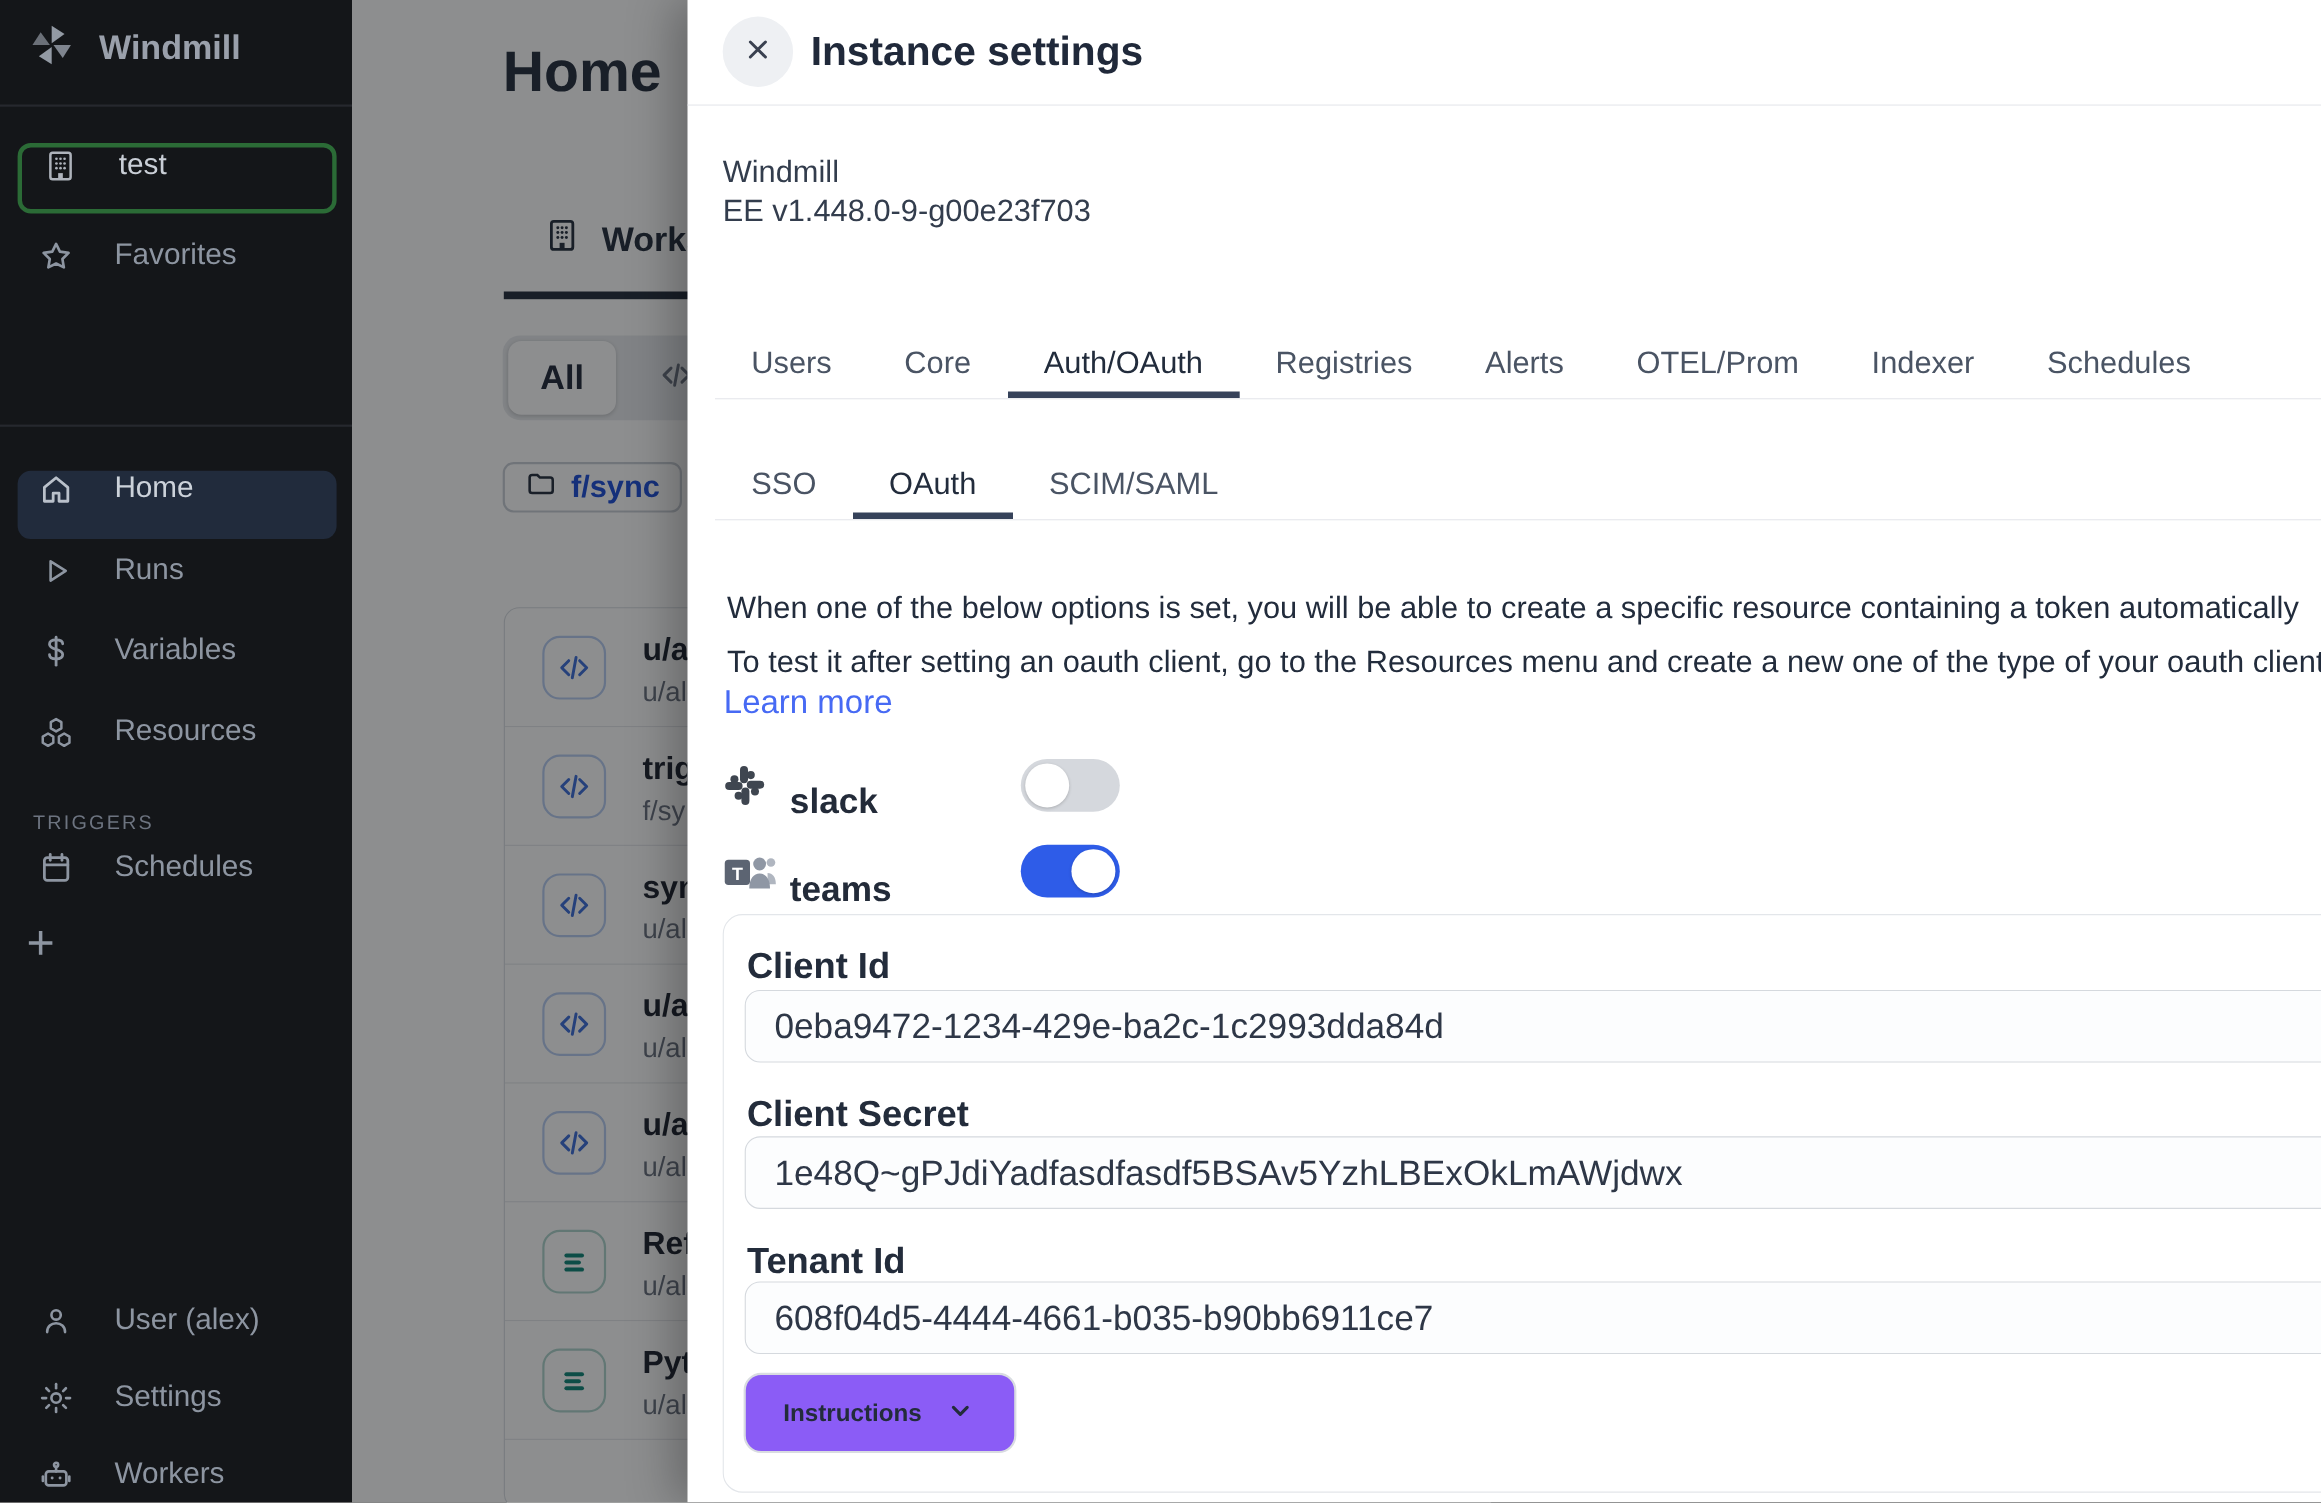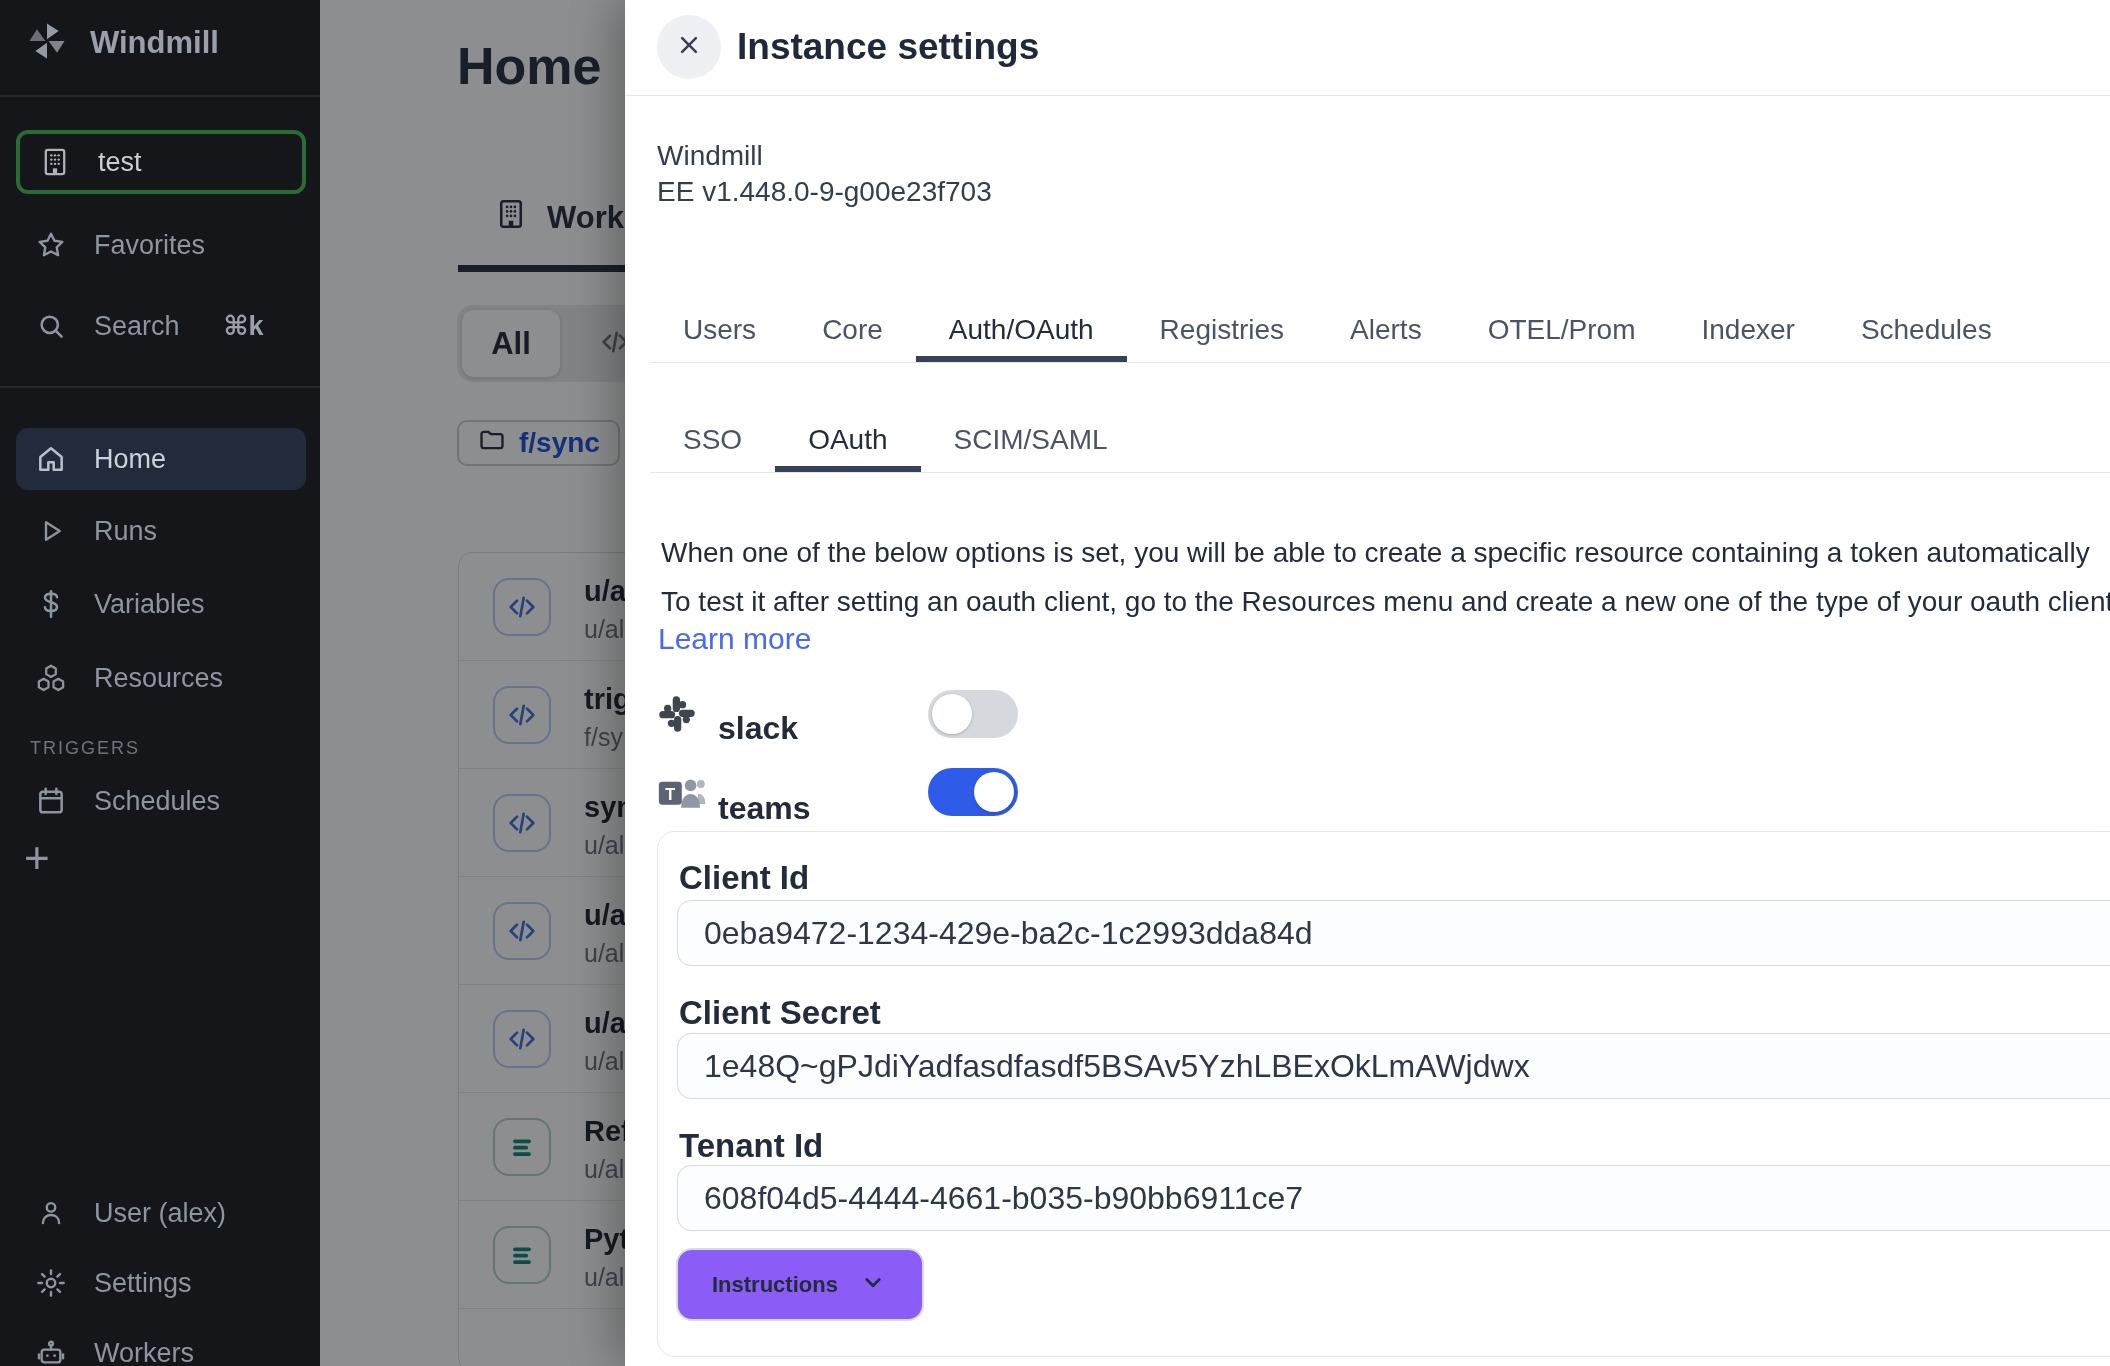--- a/index.html
+++ b/index.html
@@ -5,21 +5,21 @@
   html,body{margin:0;padding:0;background:#222;}
   *{box-sizing:border-box;}
   .screen{position:relative;width:2110px;height:1366px;overflow:hidden;
           background:#ffffff;font-family:"Liberation Sans","DejaVu Sans",sans-serif;}
 
   
   .sidebar{position:absolute;left:0;top:0;width:320px;height:1366px;background:var(--sidebar_bg,#141619);z-index:20;}
   .brand{position:absolute;left:26px;top:20px;display:flex;align-items:center;gap:22px;}
   .brand-text{font-size:31px;font-weight:bold;color:#9aa0ab;}
   .side-divider{position:absolute;left:0;width:320px;height:2px;background:#26282e;}
-  .side-row{position:absolute;left:16px;width:290px;height:58px;display:flex;align-items:center;gap:26px;
+  .side-row{position:absolute;left:16px;width:290px;height:58px;display:flex;gap:36px;
             padding-left:18px;color:#8d95a1;font-size:27px;border-radius:12px;cursor:pointer;}
   .side-row .sicon{width:34px;height:34px;flex:0 0 34px;display:flex;align-items:center;justify-content:center;}
   .workspace-box{border:4px solid var(--workspace_green,#2b6b36);height:64px;color:#c9ced6;}
   .side-row.active{background:var(--sidebar_highlight,#212b3c);color:#ccd2da;}
   .shortcut{margin-left:18px;font-weight:bold;color:#9aa0ab;}
   .side-heading{position:absolute;left:30px;color:#6d7480;font-size:18px;letter-spacing:2px;}
   .plus-row{position:absolute;left:24px;color:#8d95a1;font-size:44px;line-height:44px;cursor:pointer;}
 
   
   .page{position:absolute;left:320px;top:0;right:0;height:1366px;background:#fff;}
@@ -252,30 +252,20 @@
 
     <div class="side-row" style="top:216px">
       <span class="sicon">
         <svg width="32" height="32" viewBox="0 0 24 24" fill="none" stroke="#8d95a1" stroke-width="1.8" stroke-linejoin="round">
           <path d="M12 3.5l2.6 5.3 5.9.9-4.2 4.1 1 5.8L12 16.9l-5.3 2.7 1-5.8-4.2-4.1 5.9-.9z"></path>
           </svg>
       </span>
       <span>Favorites</span>
     </div>
 
-    <div class="side-row" style="top:297px">
-      <span class="sicon">
-        <svg width="30" height="30" viewBox="0 0 24 24" fill="none" stroke="#8d95a1" stroke-width="2" stroke-linecap="round">
-          <circle cx="11" cy="11" r="6.5"></circle>
-            <line x1="15.8" y1="15.8" x2="20.5" y2="20.5"></line>
-          </svg>
-      </span>
-      <span>Search</span>
-      <span class="shortcut">⌘k</span>
-    </div>
 
     <div class="side-divider" style="top:386px"></div>
 
     <div class="side-row active" style="top:428px;height:62px">
       <span class="sicon">
         <svg width="32" height="32" viewBox="0 0 24 24" fill="none" stroke="#b9c0ca" stroke-width="1.9" stroke-linejoin="round">
           <path d="M4 10.5 L12 4 L20 10.5 V20 H14 V14.5 H10 V20 H4 Z"></path>
           </svg>
       </span>
       <span>Home</span>

